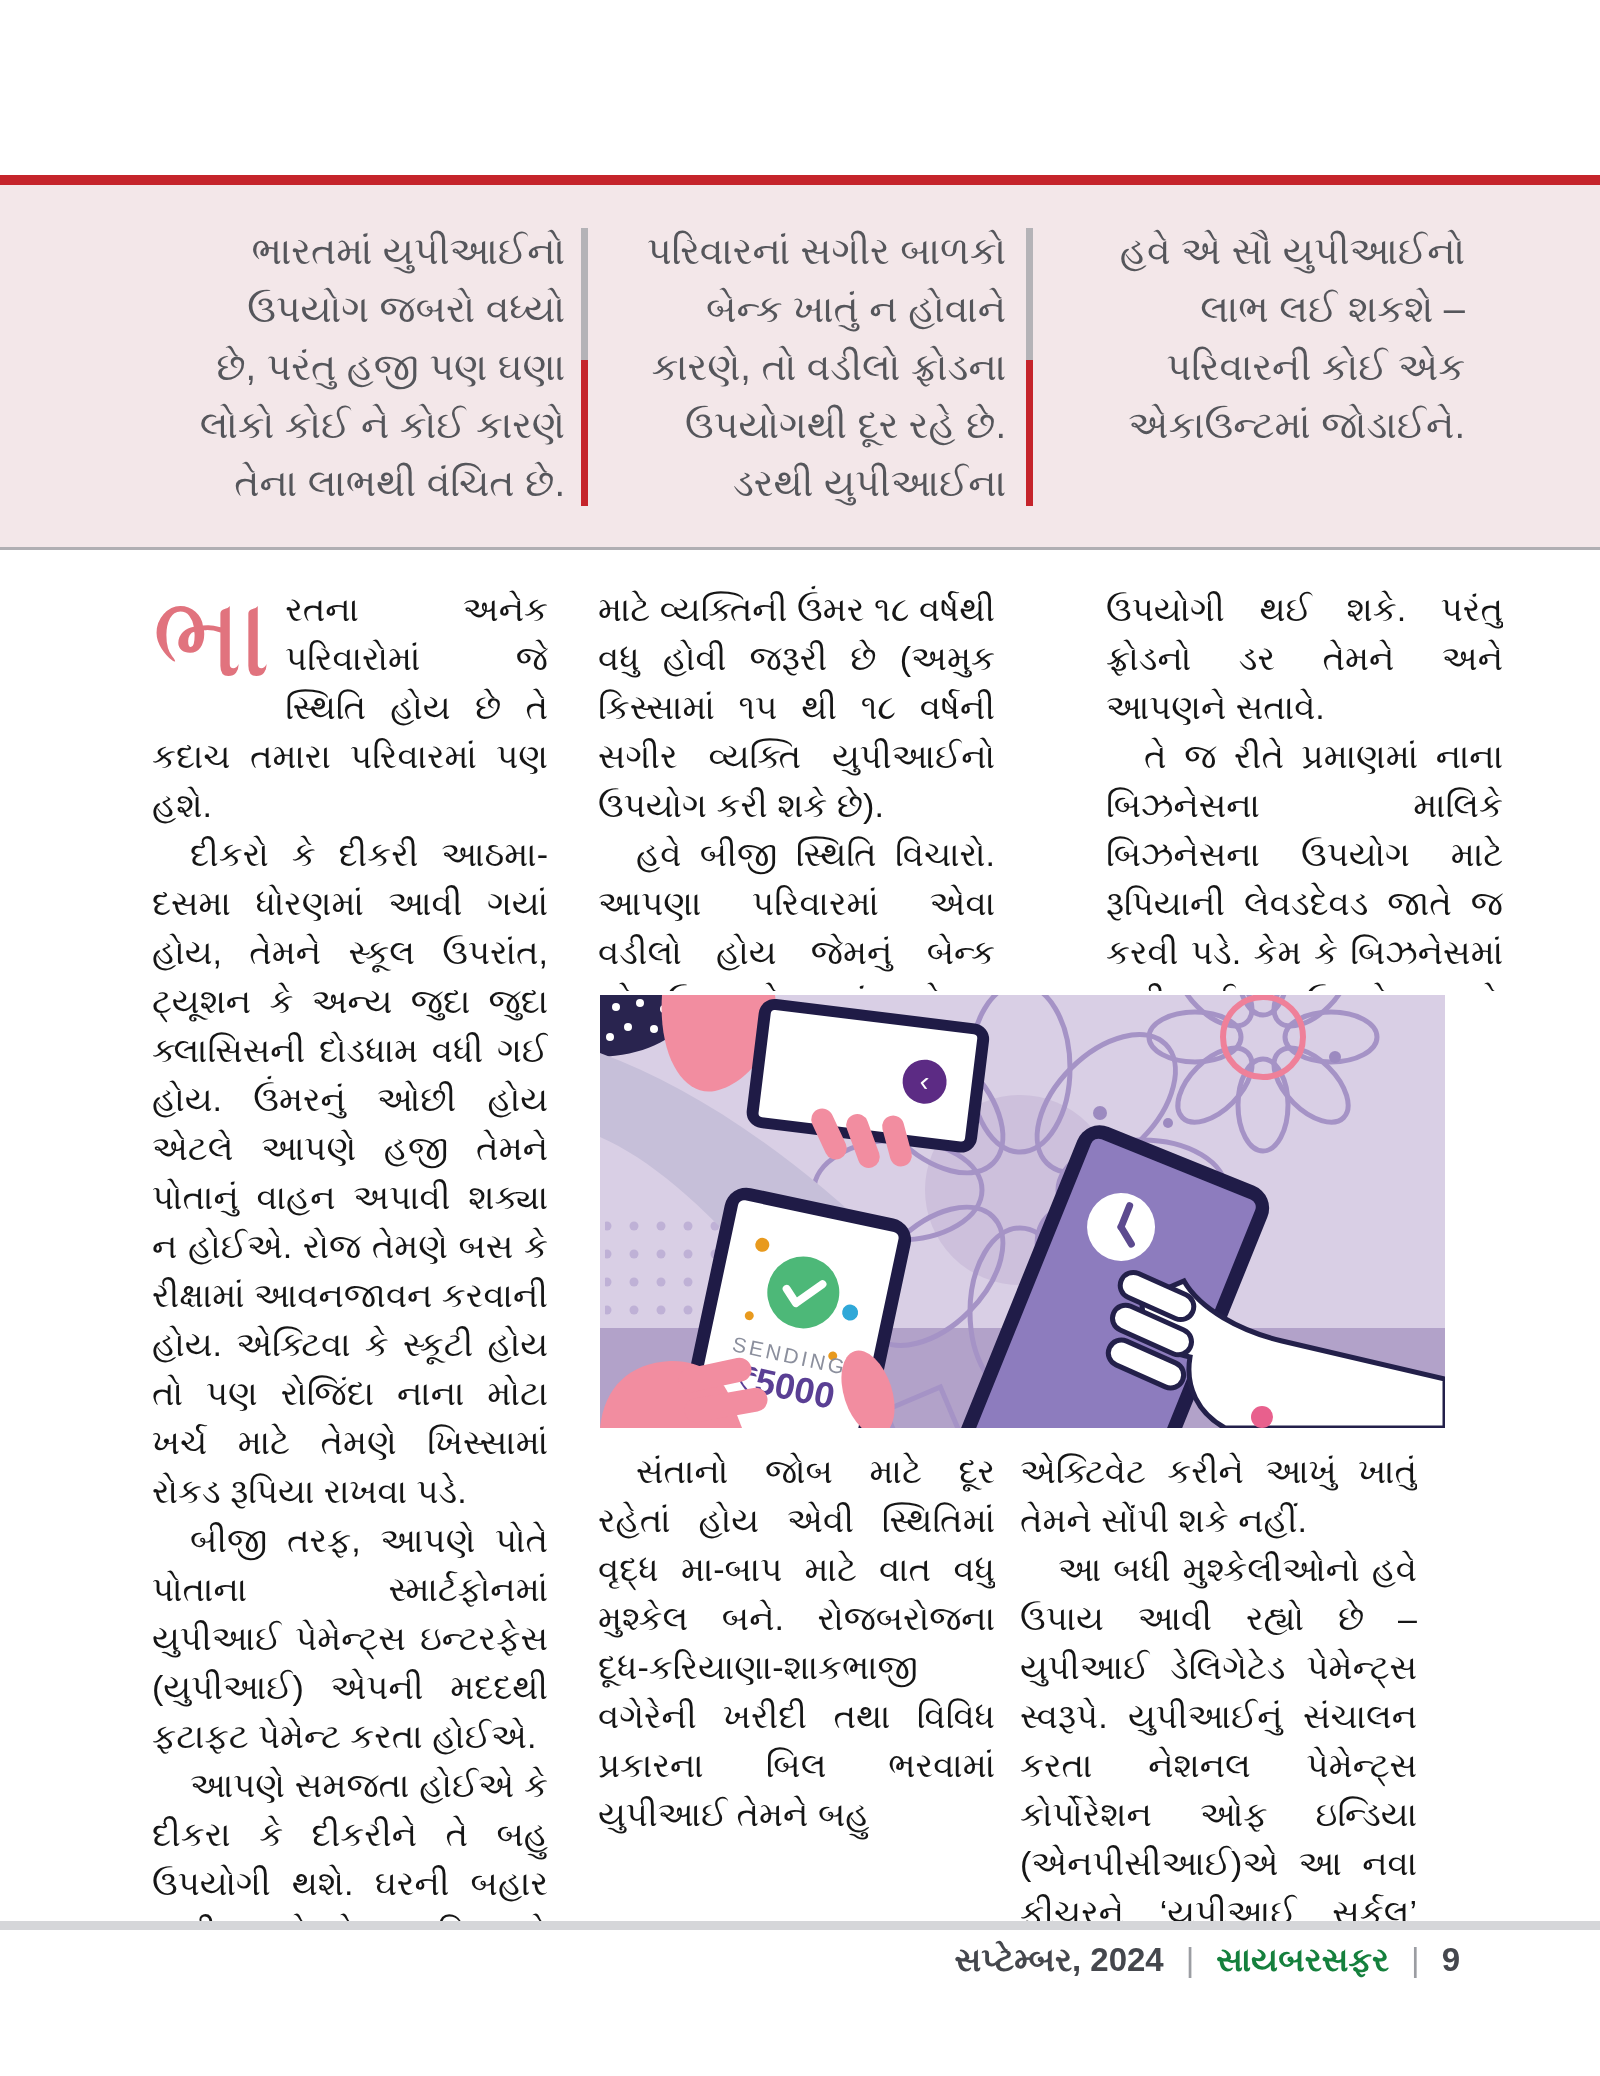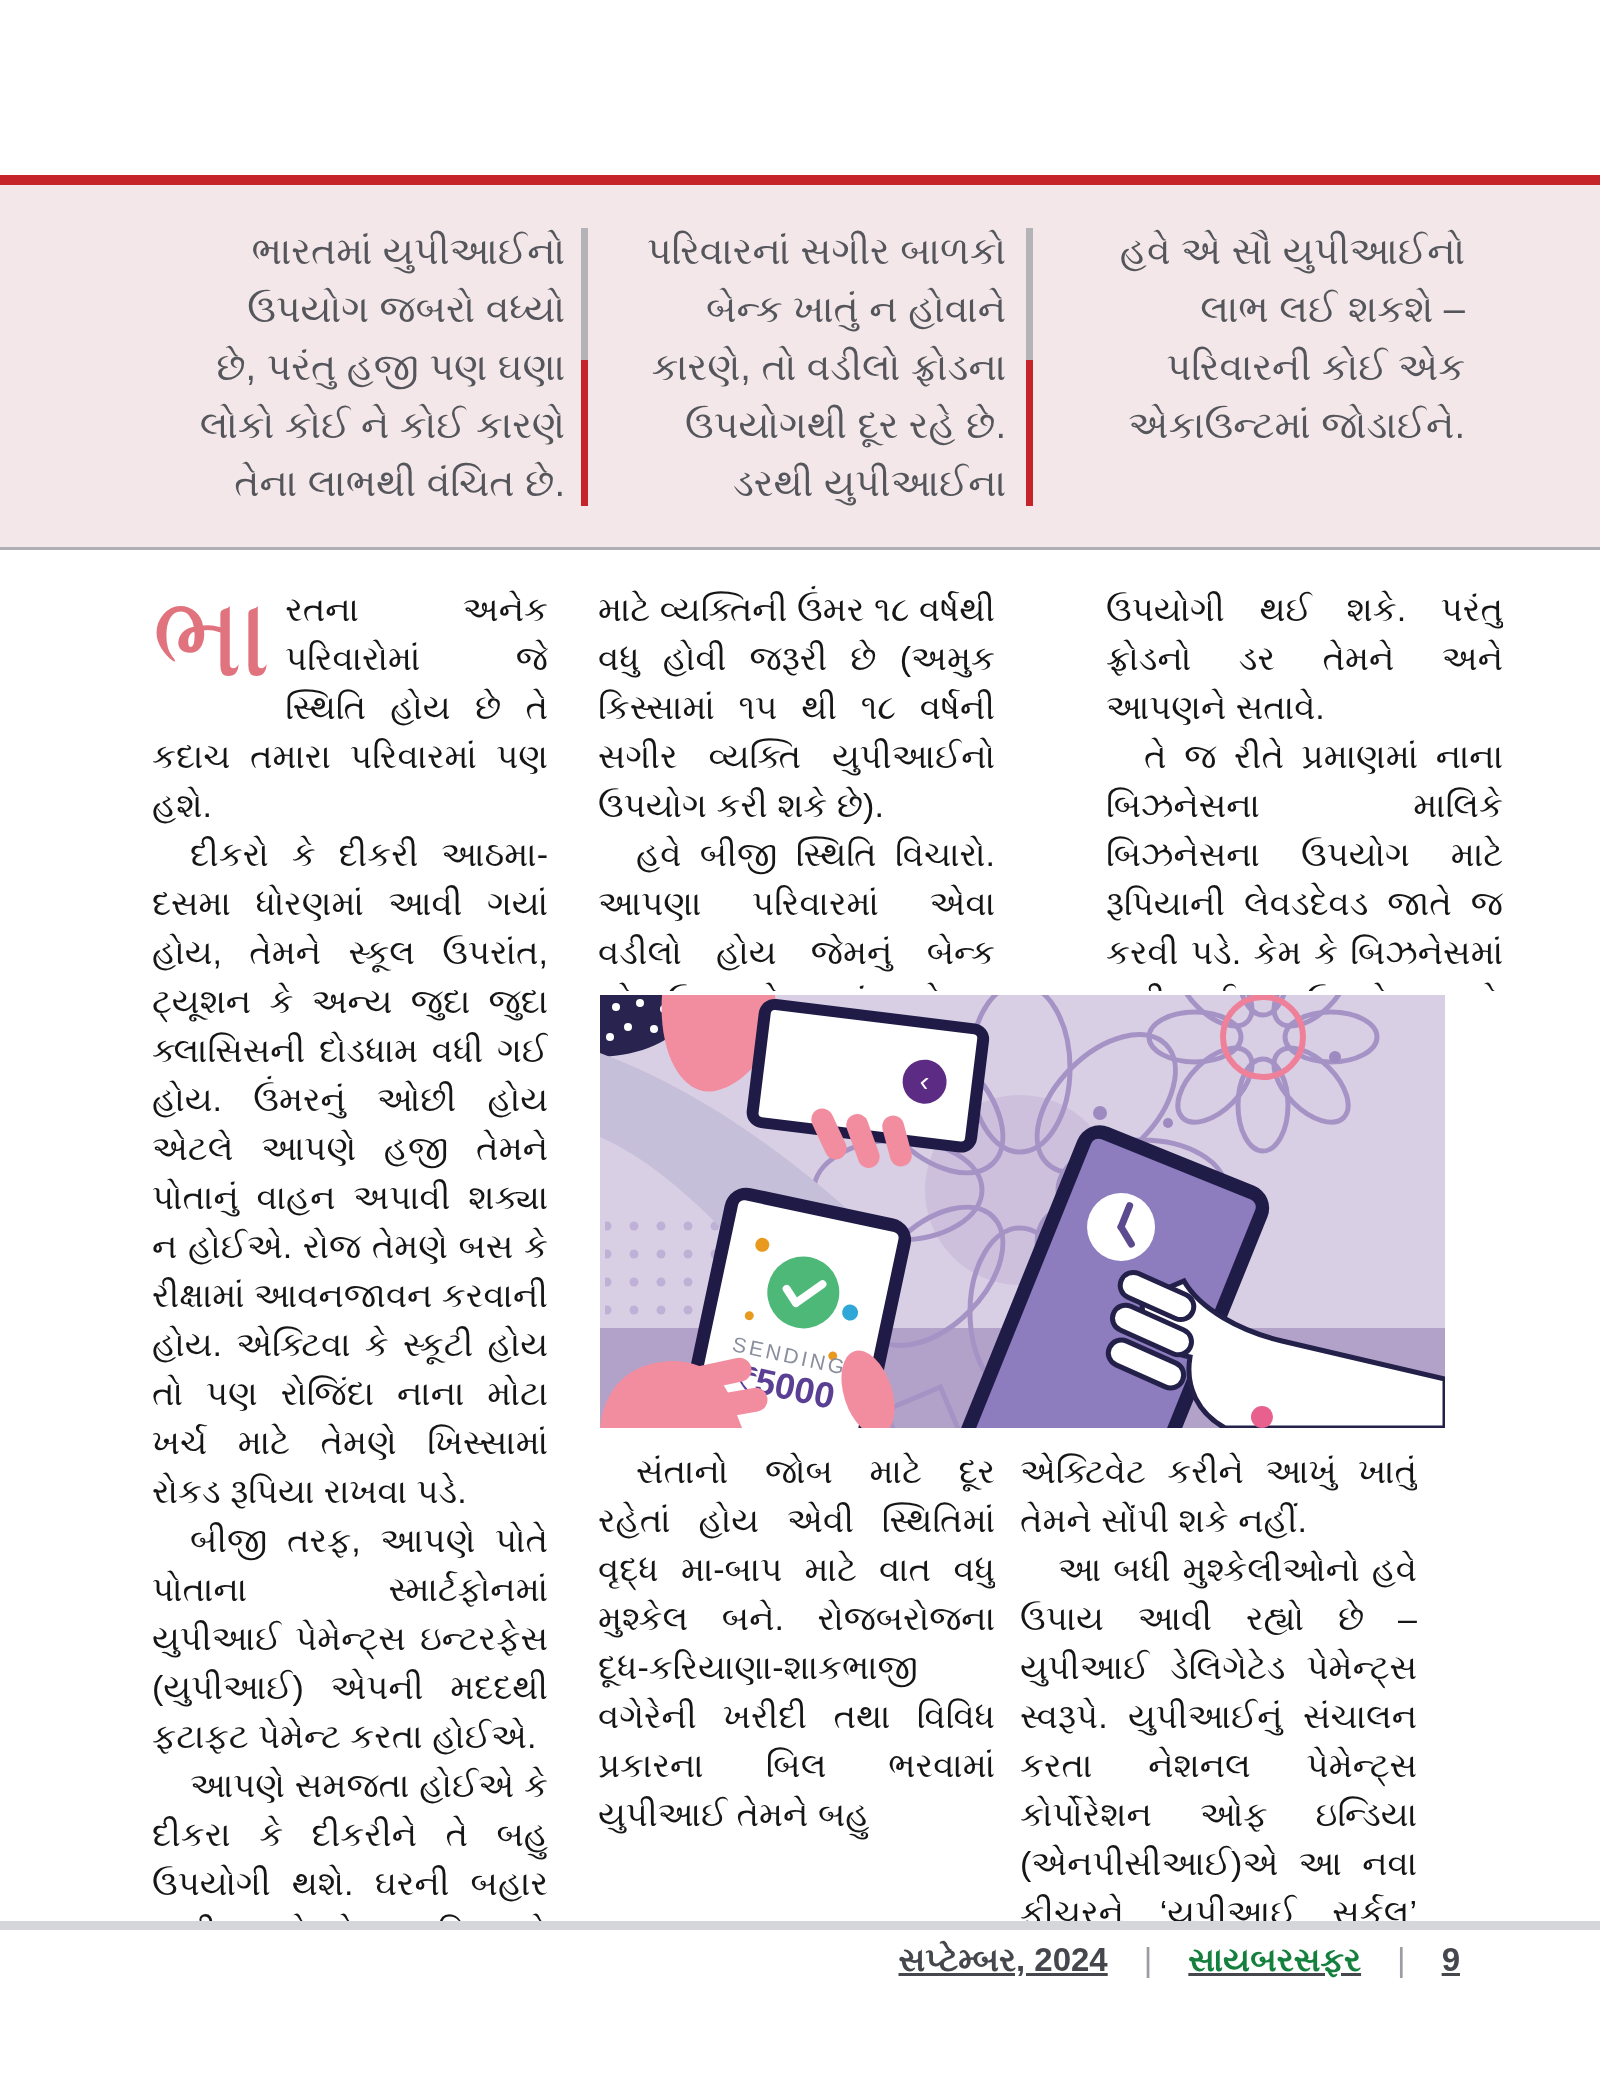--- a/index.html
+++ b/index.html
@@ -27,21 +27,21 @@
   .c3t{left:1066px;top:585px;width:397px;height:406px;margin-left:40px;}
   .c2b{left:598px;top:1447px;width:397px;height:474px;}
   .c3b{left:1020px;top:1447px;width:397px;height:474px;}
   .dropcap{float:left;font-size:114px;line-height:96px;height:98px;color:#e1737e;margin:4px 14px 0 0;}
 
   .illus{position:absolute;left:600px;top:995px;width:845px;height:433px;overflow:hidden;}
   .illus svg{display:block;}
   .svgtext{font-family:"Liberation Sans", sans-serif;}
 
   .footrule{position:absolute;left:0;top:1921px;width:1600px;height:9px;background:#d5d6d9;}
-  .footer{position:absolute;top:1941px;right:140px;display:flex;align-items:baseline;gap:36px;font-size:33px;font-weight:bold;color:#45474d;text-decoration:underline;}
+  .footer{position:absolute;top:1941px;right:140px;display:flex;align-items:baseline;gap:22px;font-size:33px;font-weight:bold;color:#45474d;}
   .f-sep{color:#9b9da2;font-weight:normal;}
   .f-mag{color:#15803d;}
 </style>
 </head>
 <body>
 
 <div>
 
   <div class="topbar"></div>
 

